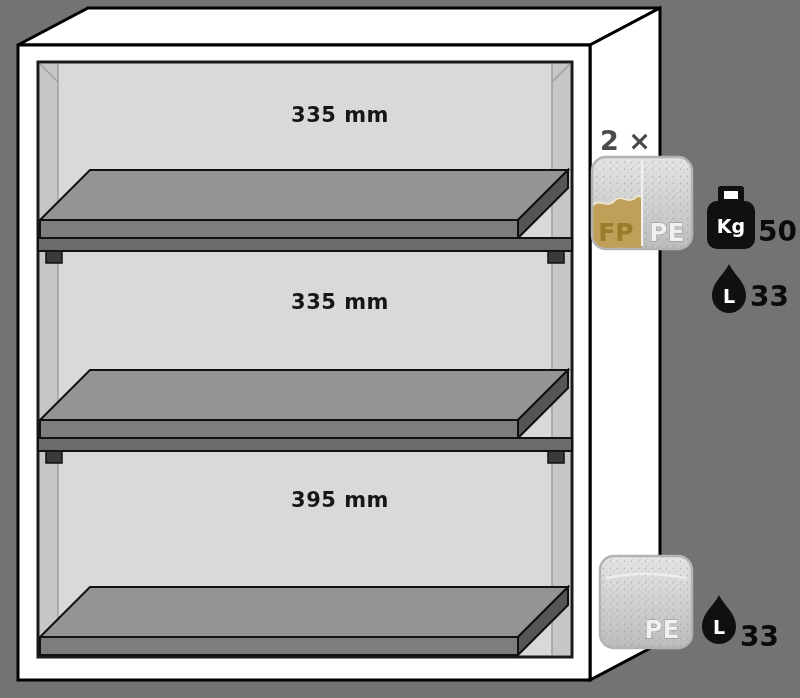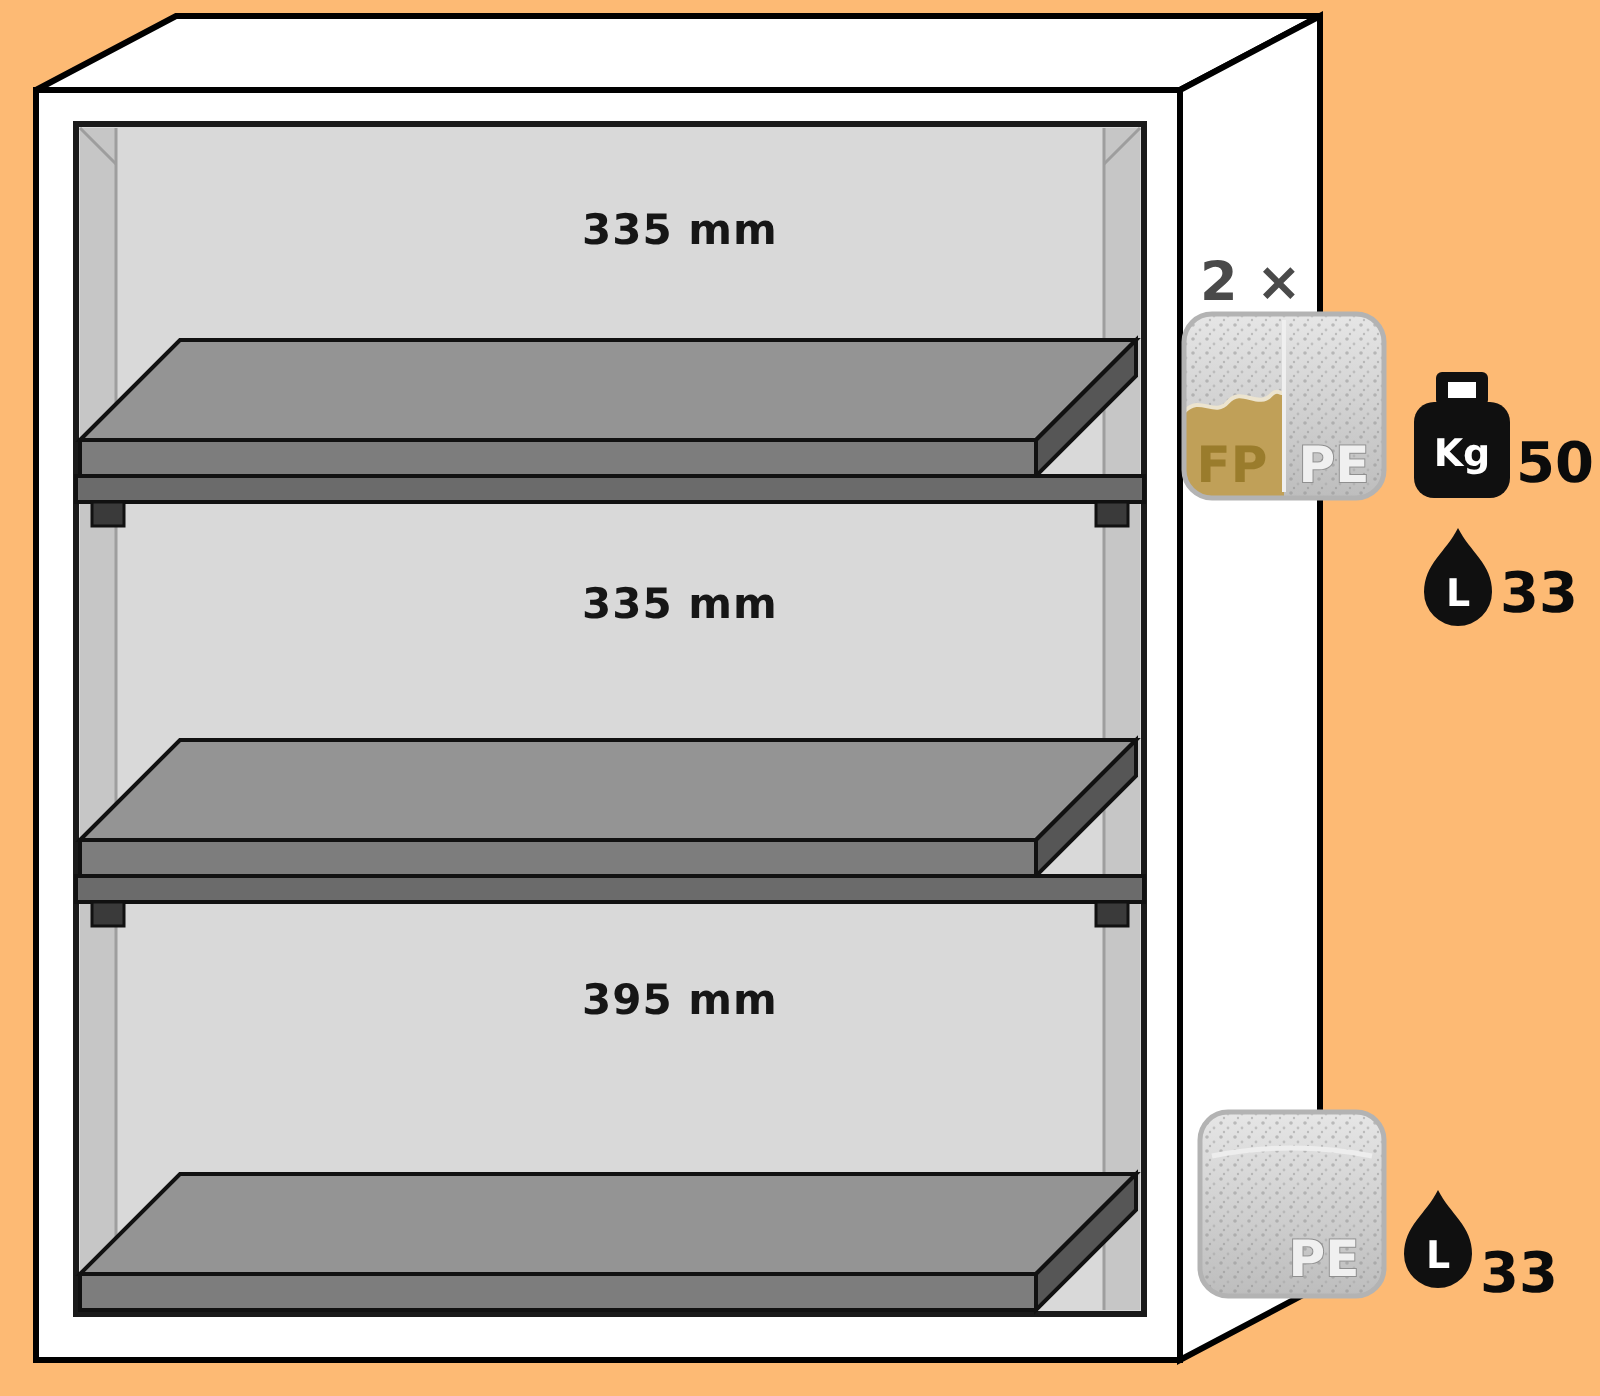--- a/index.html
+++ b/index.html
@@ -1,16 +1,16 @@
 <!DOCTYPE html>
 <html><head>
 <meta charset="utf-8">
 <style>
   html,body{margin:0;padding:0;background:#ffffff;}
-  .stage{width:800px;height:698px;position:relative;background:#fdba74;overflow:hidden;
+  .stage{width:800px;height:698px;position:relative;background:#737373;overflow:hidden;
          font-family:"DejaVu Sans",sans-serif;}
   svg{display:block;}
   .dim{font-family:"DejaVu Sans",sans-serif;font-weight:bold;font-size:21px;fill:#161616;
        text-anchor:middle;letter-spacing:.5px;}
   .count{font-family:"DejaVu Sans",sans-serif;font-weight:bold;font-size:27px;fill:#4a4a4a;}
   .big-num{font-family:"DejaVu Sans",sans-serif;font-weight:bold;font-size:28px;fill:#0b0b0b;}
   .icon-label{font-family:"DejaVu Sans",sans-serif;font-weight:bold;font-size:19px;fill:#ffffff;
        text-anchor:middle;}
   .mat{font-family:"DejaVu Sans",sans-serif;font-weight:bold;font-size:25px;text-anchor:middle;}
   .mat-fp{fill:#9a7c2c;}

